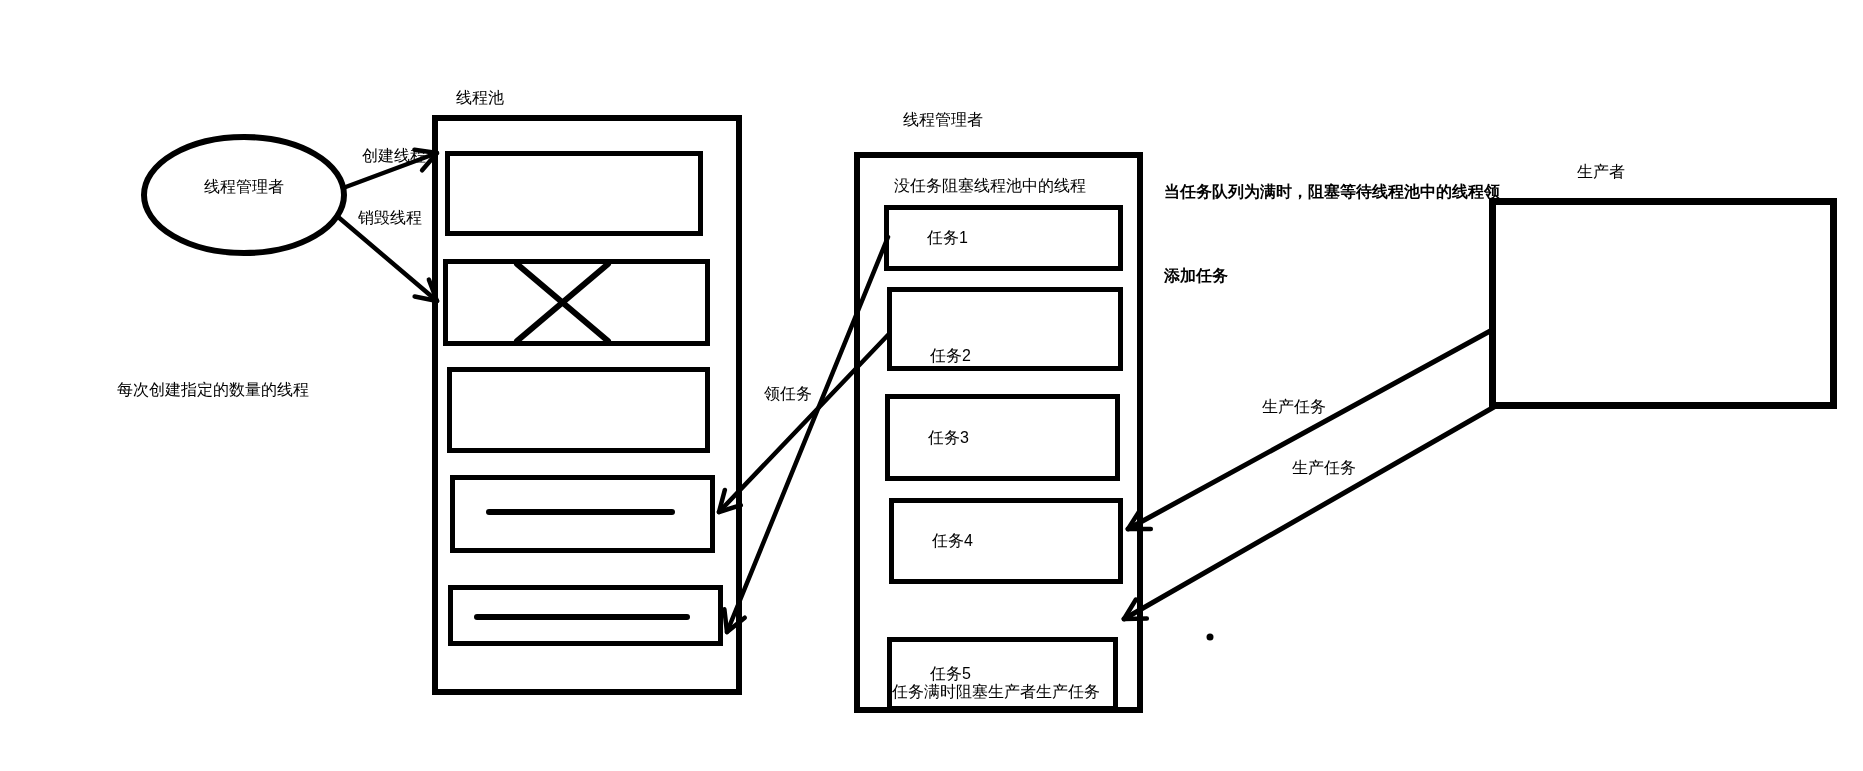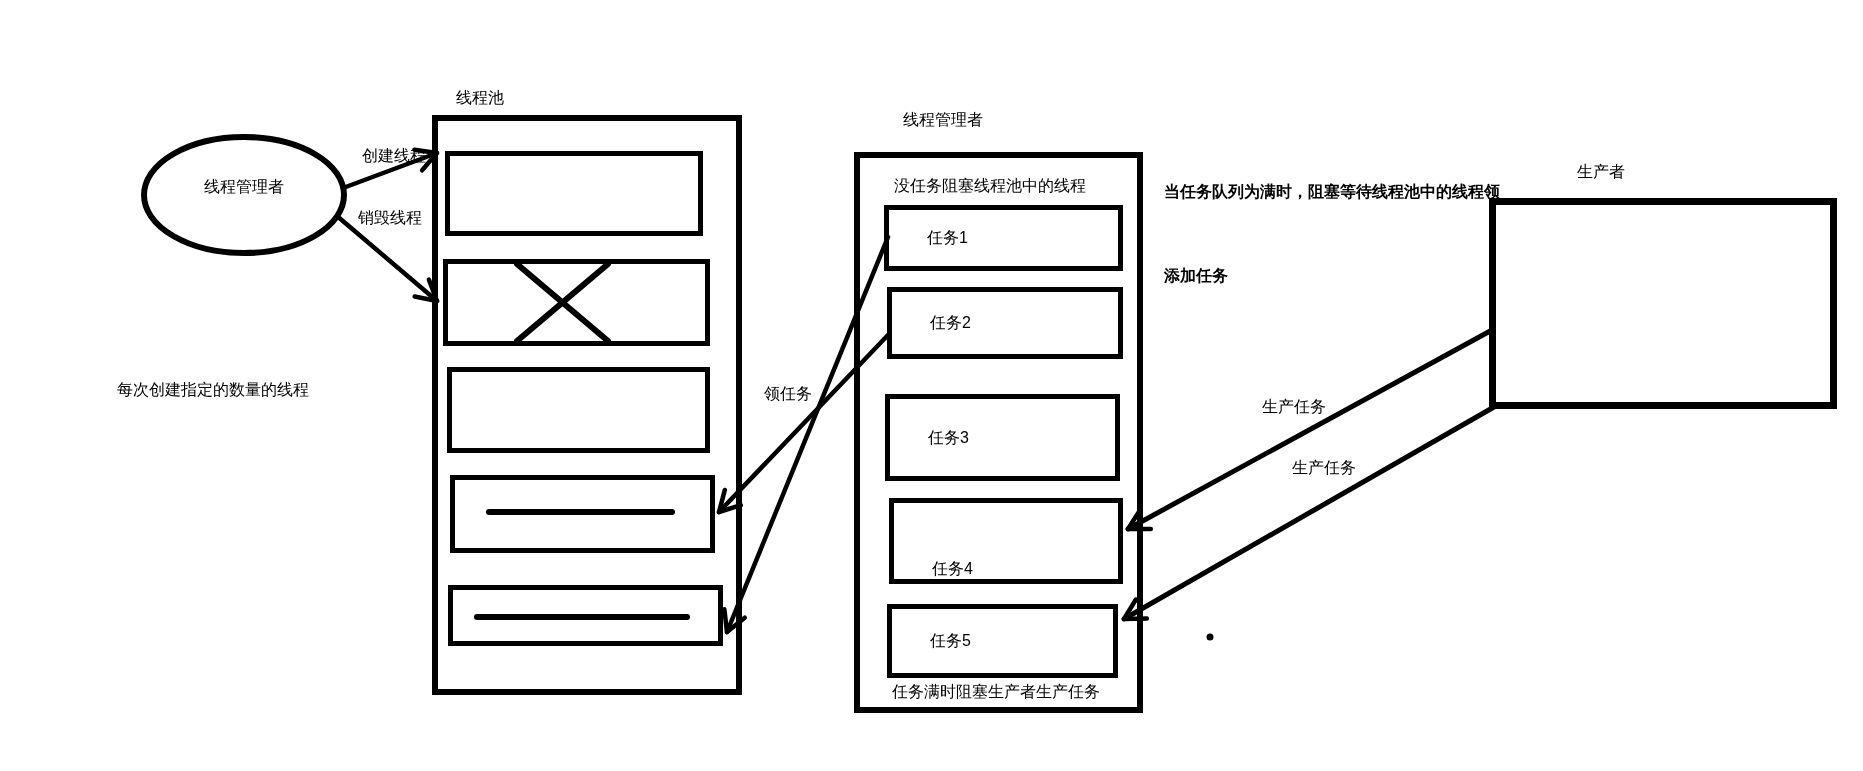--- a/index.html
+++ b/index.html
@@ -82,30 +82,30 @@
 
   <div class="lbl" style="left:764px;top:384px;">领任务</div>
 
   <div class="lbl" style="left:903px;top:110px;">线程管理者</div>
   <div class="box outer" style="left:854px;top:152px;width:289px;height:561px;"></div>
   <div class="lbl" style="left:894px;top:176px;">没任务阻塞线程池中的线程</div>
 
   <div class="box task-box" style="left:884px;top:205px;width:239px;height:66px;">
     <span class="lbl" style="position:static;">任务1</span>
   </div>
-  <div class="box task-box" style="left:887px;top:287px;width:236px;height:72px;">
+  <div class="box task-box" style="left:887px;top:287px;width:236px;height:84px;align-items:flex-end;">
     <span class="lbl" style="position:static;">任务2</span>
   </div>
   <div class="box task-box" style="left:885px;top:394px;width:235px;height:87px;">
     <span class="lbl" style="position:static;">任务3</span>
   </div>
-  <div class="box task-box" style="left:889px;top:498px;width:234px;height:86px;align-items:flex-end;">
+  <div class="box task-box" style="left:889px;top:498px;width:234px;height:86px;">
     <span class="lbl" style="position:static;">任务4</span>
   </div>
-  <div class="box task-box" style="left:887px;top:604px;width:231px;height:74px;">
+  <div class="box task-box" style="left:887px;top:637px;width:231px;height:74px;">
     <span class="lbl" style="position:static;">任务5</span>
   </div>
 
   <div class="lbl" style="left:892px;top:682px;">任务满时阻塞生产者生产任务</div>
 
   <div class="lbl" style="left:1164px;top:122px;line-height:28px;font-weight:bold;">
     <div>当任务队列为满时，阻塞等待线程池中的线程领</div>
     <div>添加任务</div>
   </div>
 

